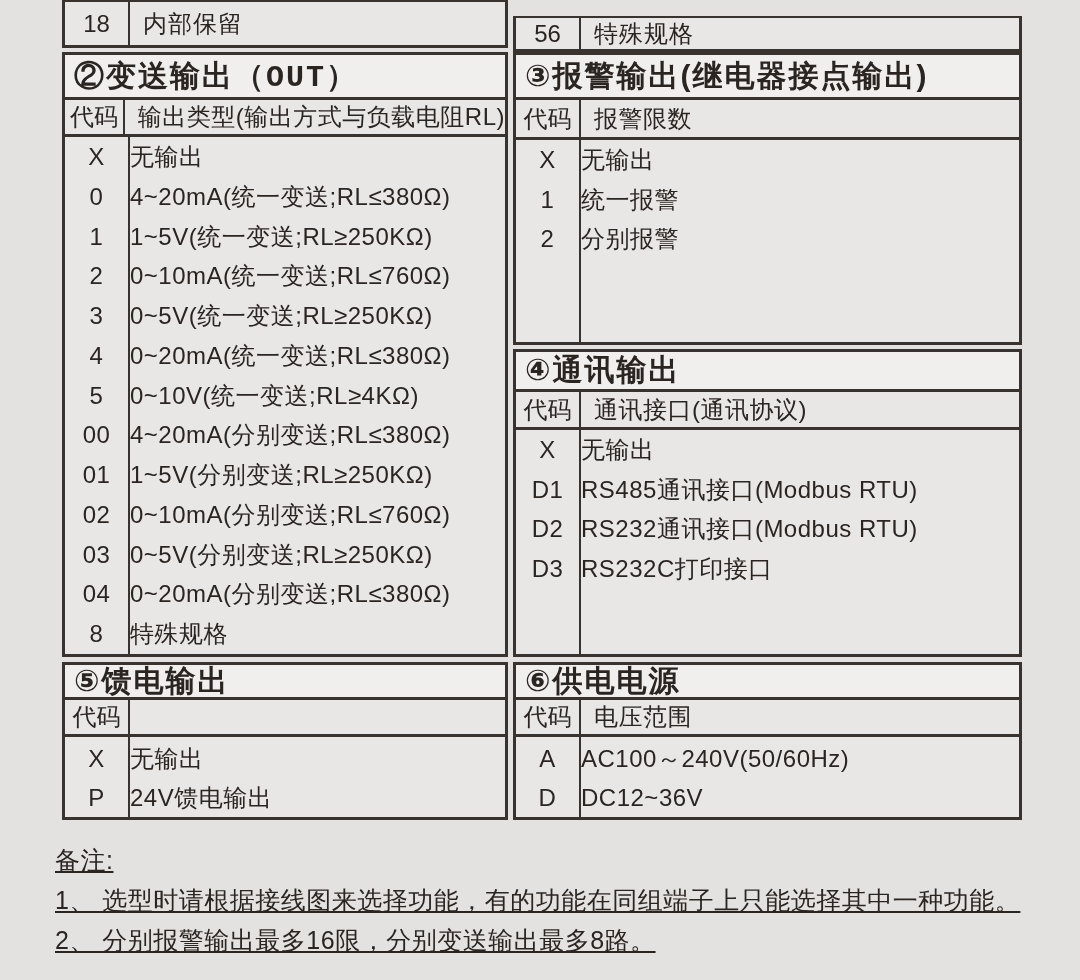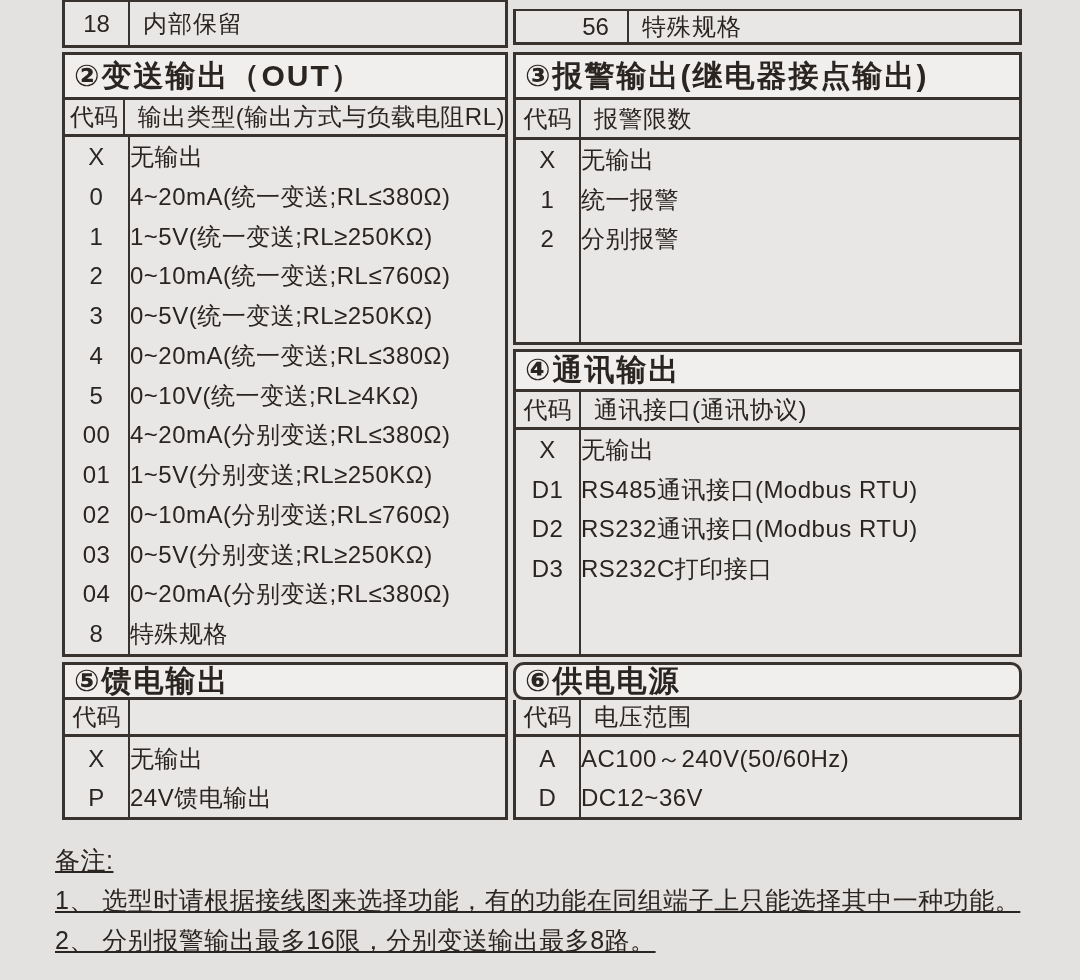--- a/index.html
+++ b/index.html
@@ -43,41 +43,41 @@
   .hdr-row .desc-cell{flex:1;display:flex;align-items:center;padding-left:13px;font-size:24px;font-weight:500;letter-spacing:0.5px;white-space:nowrap;}
   .data-area{flex:1;display:flex;}
   .codes{width:63px;border-right:2px solid #39332f;text-align:center;}
   .descs{flex:1;}
   .ln{font-size:24px;font-weight:500;white-space:nowrap;letter-spacing:0.5px;}
   .codes .ln{text-align:center;}
   .descs .ln{}
 
   
   #frag-left {left:62px;top:0;width:446px;height:48px;}
-  #sec2-header{left:62px;top:52px;width:446px;height:48px;}
+  #sec2-header{left:62px;top:52px;width:446px;height:48px;font-family:Liberation Mono, monospace;}
   #sec2-table {left:62px;top:100px;width:446px;height:557px;}
   #sec2-table .hdr-row{height:37px;}
   #sec2-table .ln{height:39.77px;line-height:39.77px;}
   #sec5-header{left:62px;top:662px;width:446px;height:38px;}
   #sec5-table {left:62px;top:700px;width:446px;height:120px;}
   #sec5-table .hdr-row{height:34px;}
   #sec5-table .data-area .codes,#sec5-table .data-area .descs{padding-top:3px;}
   #sec5-table .ln{height:38.5px;line-height:38.5px;}
 
   
-  #frag-right {left:513px;top:9px;width:509px;height:36px;padding-left:48px;}
+  #frag-right {left:513px;top:16px;width:509px;height:36px;}
   #sec3-header{left:513px;top:52px;width:509px;height:48px;text-align:right;}
   #sec3-table {left:513px;top:100px;width:509px;height:245px;}
   #sec3-table .hdr-row{height:37px;}
   #sec3-table .ln{height:39.5px;line-height:39.5px;}
   #sec4-header{left:513px;top:349px;width:509px;height:43px;}
   #sec4-table {left:513px;top:392px;width:509px;height:265px;}
   #sec4-table .hdr-row{height:35px;}
   #sec4-table .ln{height:39.5px;line-height:39.5px;}
-  #sec6-header{left:513px;top:662px;width:509px;height:38px;border-radius:11px;}
+  #sec6-header{left:513px;top:662px;width:509px;height:38px;}
   #sec6-table {left:513px;top:700px;width:509px;height:120px;}
   #sec6-table .hdr-row{height:34px;}
   #sec6-table .data-area .codes,#sec6-table .data-area .descs{padding-top:3px;}
   #sec6-table .ln{height:38.5px;line-height:38.5px;}
 
   
   #notes{left:55px;top:840px;width:1000px;font-size:25px;font-weight:500;line-height:40px;letter-spacing:0.5px;}
   #notes div{white-space:nowrap;text-decoration:underline;}
 </style>
 </head>

